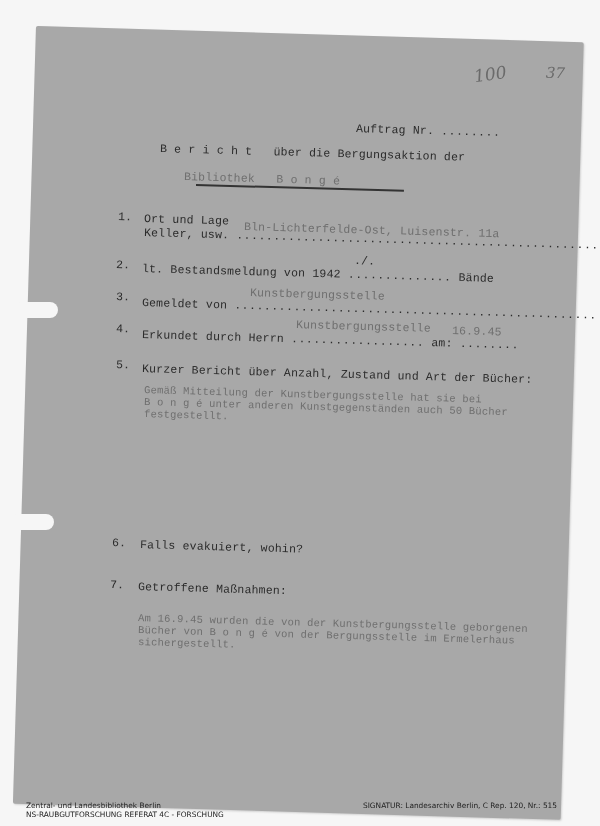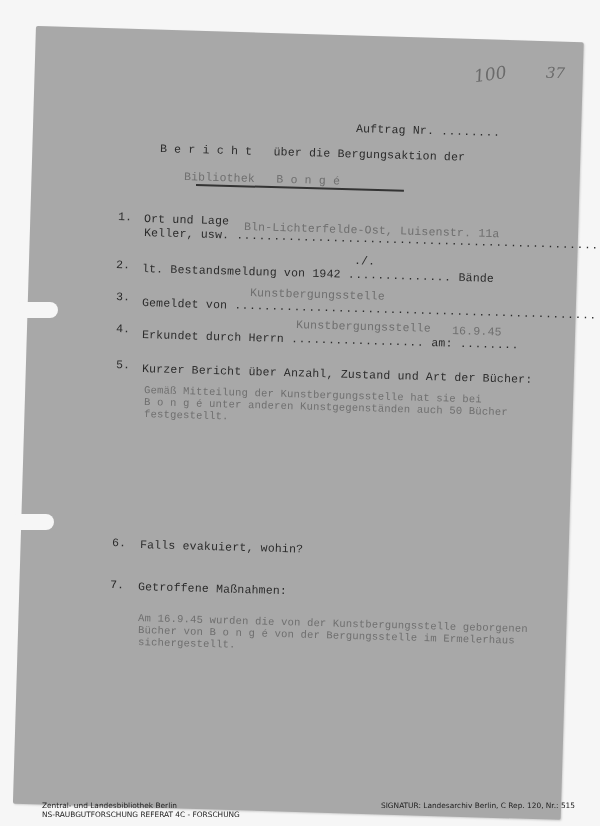--- a/index.html
+++ b/index.html
@@ -145,17 +145,17 @@
 
 <div class="txt" style="left:112px; top:536px;">6.</div>
 <div class="txt" style="left:140px; top:538px;">Falls evakuiert, wohin?</div>
 
 <div class="txt" style="left:110px; top:578px;">7.</div>
 <div class="txt" style="left:138px; top:580px;">Getroffene Maßnahmen:</div>
 <div class="txt faint" style="left:138px; top:612px; font-size:10.5px;">Am 16.9.45 wurden die von der Kunstbergungsstelle geborgenen</div>
 <div class="txt faint" style="left:138px; top:624px; font-size:10.5px;">Bücher von  B o n g é  von der Bergungsstelle im Ermelerhaus</div>
 <div class="txt faint" style="left:138px; top:636px; font-size:10.5px;">sichergestellt.</div>
 
-<div class="footer" style="left:42px; top:801px;">
+<div class="footer" style="left:26px; top:801px;">
   <div>Zentral- und Landesbibliothek Berlin</div>
   <div>NS-RAUBGUTFORSCHUNG REFERAT 4C - FORSCHUNG</div>
 </div>
-<div class="footer" style="left:381px; top:801px;">SIGNATUR: Landesarchiv Berlin, C Rep. 120, Nr.: 515</div>
+<div class="footer" style="left:363px; top:801px;">SIGNATUR: Landesarchiv Berlin, C Rep. 120, Nr.: 515</div>
 
 </body></html>

